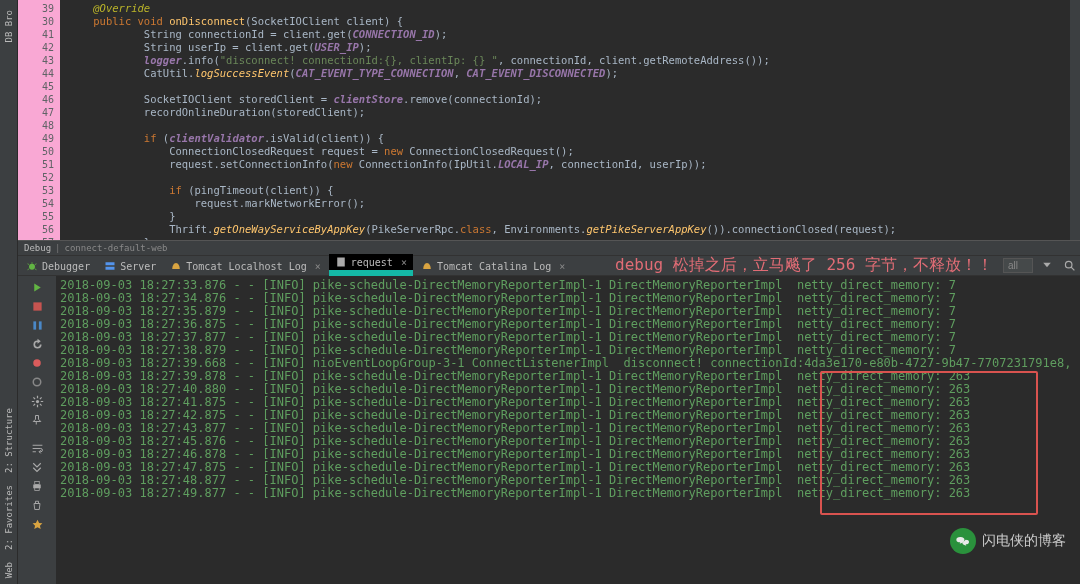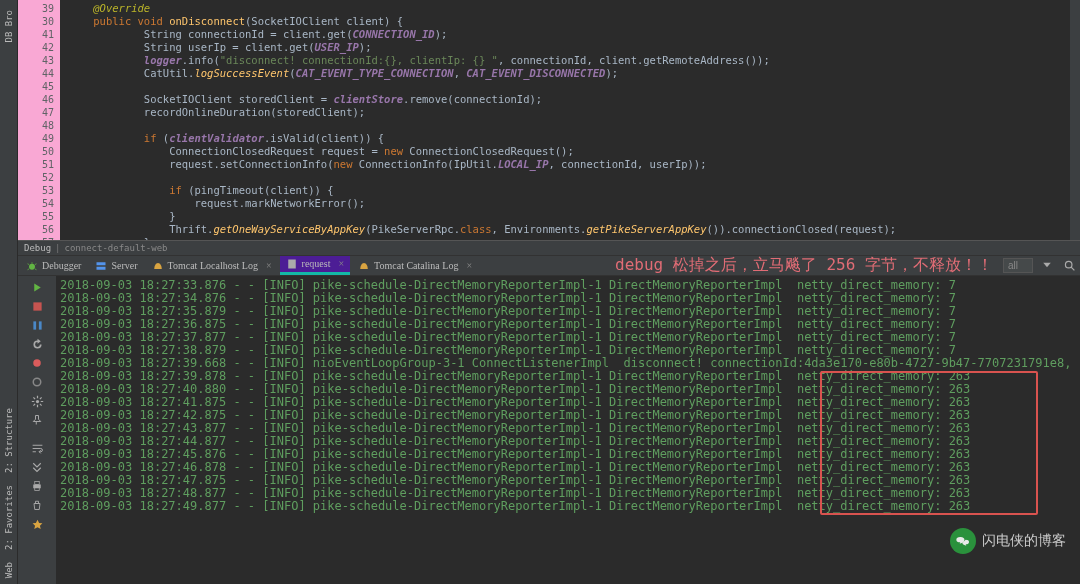--- a/index.html
+++ b/index.html
@@ -81,28 +81,27 @@
   background: #3c3f41;
   display: flex;
   align-items: center;
   font-size: 10px;
   gap: 2px;
   padding-left: 2px;
   border-bottom: 1px solid #323232;
 }
 .ctab {
   display: flex;
-  align-items: flex-start;
+  align-items: flex-end;
   padding: 2px 6px;
   color: #bbb;
   cursor: pointer;
   gap: 4px;
-  font-family: Liberation Serif, serif;
-}
-.ctab.active { background: #4c1d95; border-bottom: 3px solid #14b8a6; }
+}
+.ctab.active { background: #000000; border-bottom: 8px solid #14b8a6; }
 .ctab-icon { width: 12px; height: 12px; }
 .annotation-text {
   margin-left: auto;
   color: #e06c75;
   font-size: 16px;
   margin-right: 8px;
 }
 .filter-box {
   background: #45494a;
   border: 1px solid #555;
@@ -357,21 +356,20 @@
           <div class="log-line">2018-09-03 18:27:35.879 - - [INFO] pike-schedule-DirectMemoryReporterImpl-1 DirectMemoryReporterImpl  netty_direct_memory: 7</div>
           <div class="log-line">2018-09-03 18:27:36.875 - - [INFO] pike-schedule-DirectMemoryReporterImpl-1 DirectMemoryReporterImpl  netty_direct_memory: 7</div>
           <div class="log-line">2018-09-03 18:27:37.877 - - [INFO] pike-schedule-DirectMemoryReporterImpl-1 DirectMemoryReporterImpl  netty_direct_memory: 7</div>
           <div class="log-line">2018-09-03 18:27:38.879 - - [INFO] pike-schedule-DirectMemoryReporterImpl-1 DirectMemoryReporterImpl  netty_direct_memory: 7</div>
           <div class="log-line">2018-09-03 18:27:39.668 - - [INFO] nioEventLoopGroup-3-1 ConnectListenerImpl  disconnect! connectionId:4da3e170-e80b-4727-9b47-7707231791e8,</div>
           <div class="log-line">2018-09-03 18:27:39.878 - - [INFO] pike-schedule-DirectMemoryReporterImpl-1 DirectMemoryReporterImpl  netty_direct_memory: 263</div>
           <div class="log-line">2018-09-03 18:27:40.880 - - [INFO] pike-schedule-DirectMemoryReporterImpl-1 DirectMemoryReporterImpl  netty_direct_memory: 263</div>
           <div class="log-line">2018-09-03 18:27:41.875 - - [INFO] pike-schedule-DirectMemoryReporterImpl-1 DirectMemoryReporterImpl  netty_direct_memory: 263</div>
           <div class="log-line">2018-09-03 18:27:42.875 - - [INFO] pike-schedule-DirectMemoryReporterImpl-1 DirectMemoryReporterImpl  netty_direct_memory: 263</div>
           <div class="log-line">2018-09-03 18:27:43.877 - - [INFO] pike-schedule-DirectMemoryReporterImpl-1 DirectMemoryReporterImpl  netty_direct_memory: 263</div>
-          <div class="log-line">2018-09-03 18:27:44.877 - - [INFO] pike-schedule-DirectMemoryReporterImpl-1 DirectMemoryReporterImpl  netty_direct_memory: 263</div>
           <div class="log-line">2018-09-03 18:27:45.876 - - [INFO] pike-schedule-DirectMemoryReporterImpl-1 DirectMemoryReporterImpl  netty_direct_memory: 263</div>
           <div class="log-line">2018-09-03 18:27:46.878 - - [INFO] pike-schedule-DirectMemoryReporterImpl-1 DirectMemoryReporterImpl  netty_direct_memory: 263</div>
           <div class="log-line">2018-09-03 18:27:47.875 - - [INFO] pike-schedule-DirectMemoryReporterImpl-1 DirectMemoryReporterImpl  netty_direct_memory: 263</div>
           <div class="log-line">2018-09-03 18:27:48.877 - - [INFO] pike-schedule-DirectMemoryReporterImpl-1 DirectMemoryReporterImpl  netty_direct_memory: 263</div>
           <div class="log-line">2018-09-03 18:27:49.877 - - [INFO] pike-schedule-DirectMemoryReporterImpl-1 DirectMemoryReporterImpl  netty_direct_memory: 263</div>
           <div class="highlight-box" id="hbox" style="top: 95px; left: 764px; width: 218px; height: 144px;"></div>
         </div>
     </div>
   </div>
 </div>

